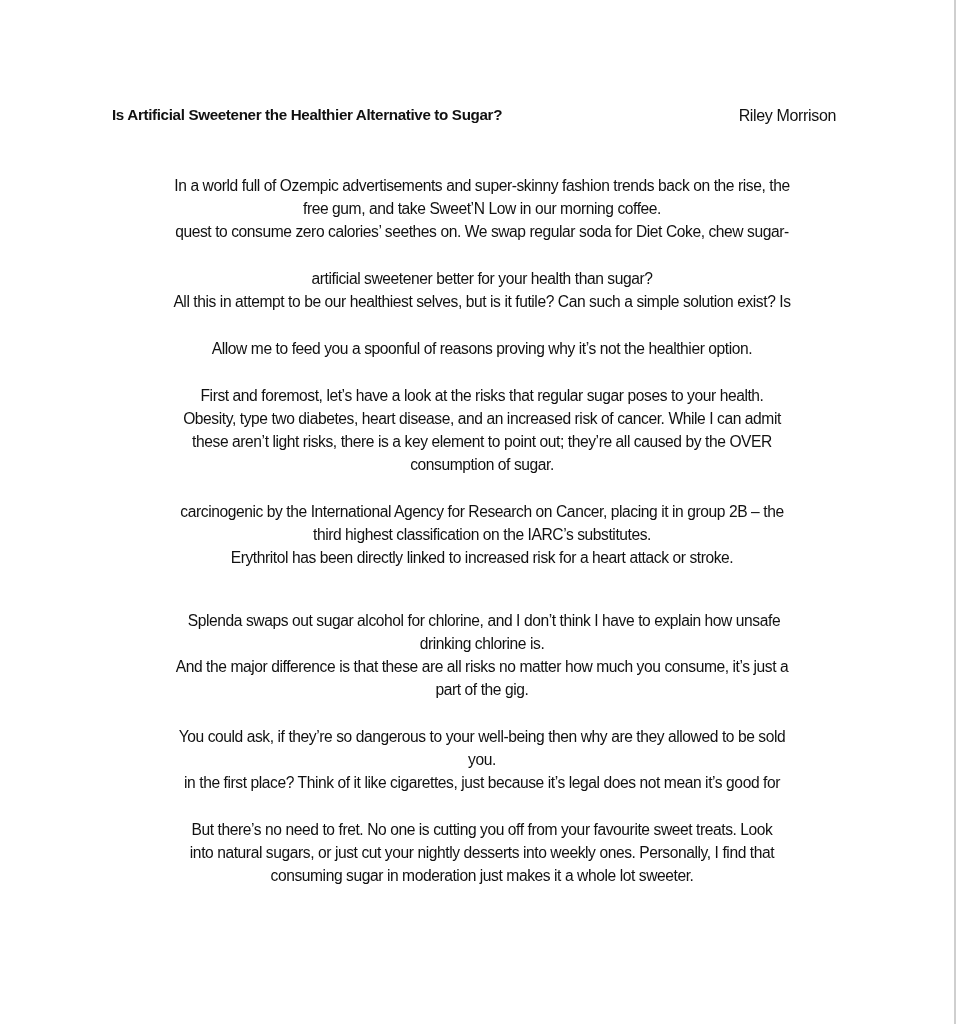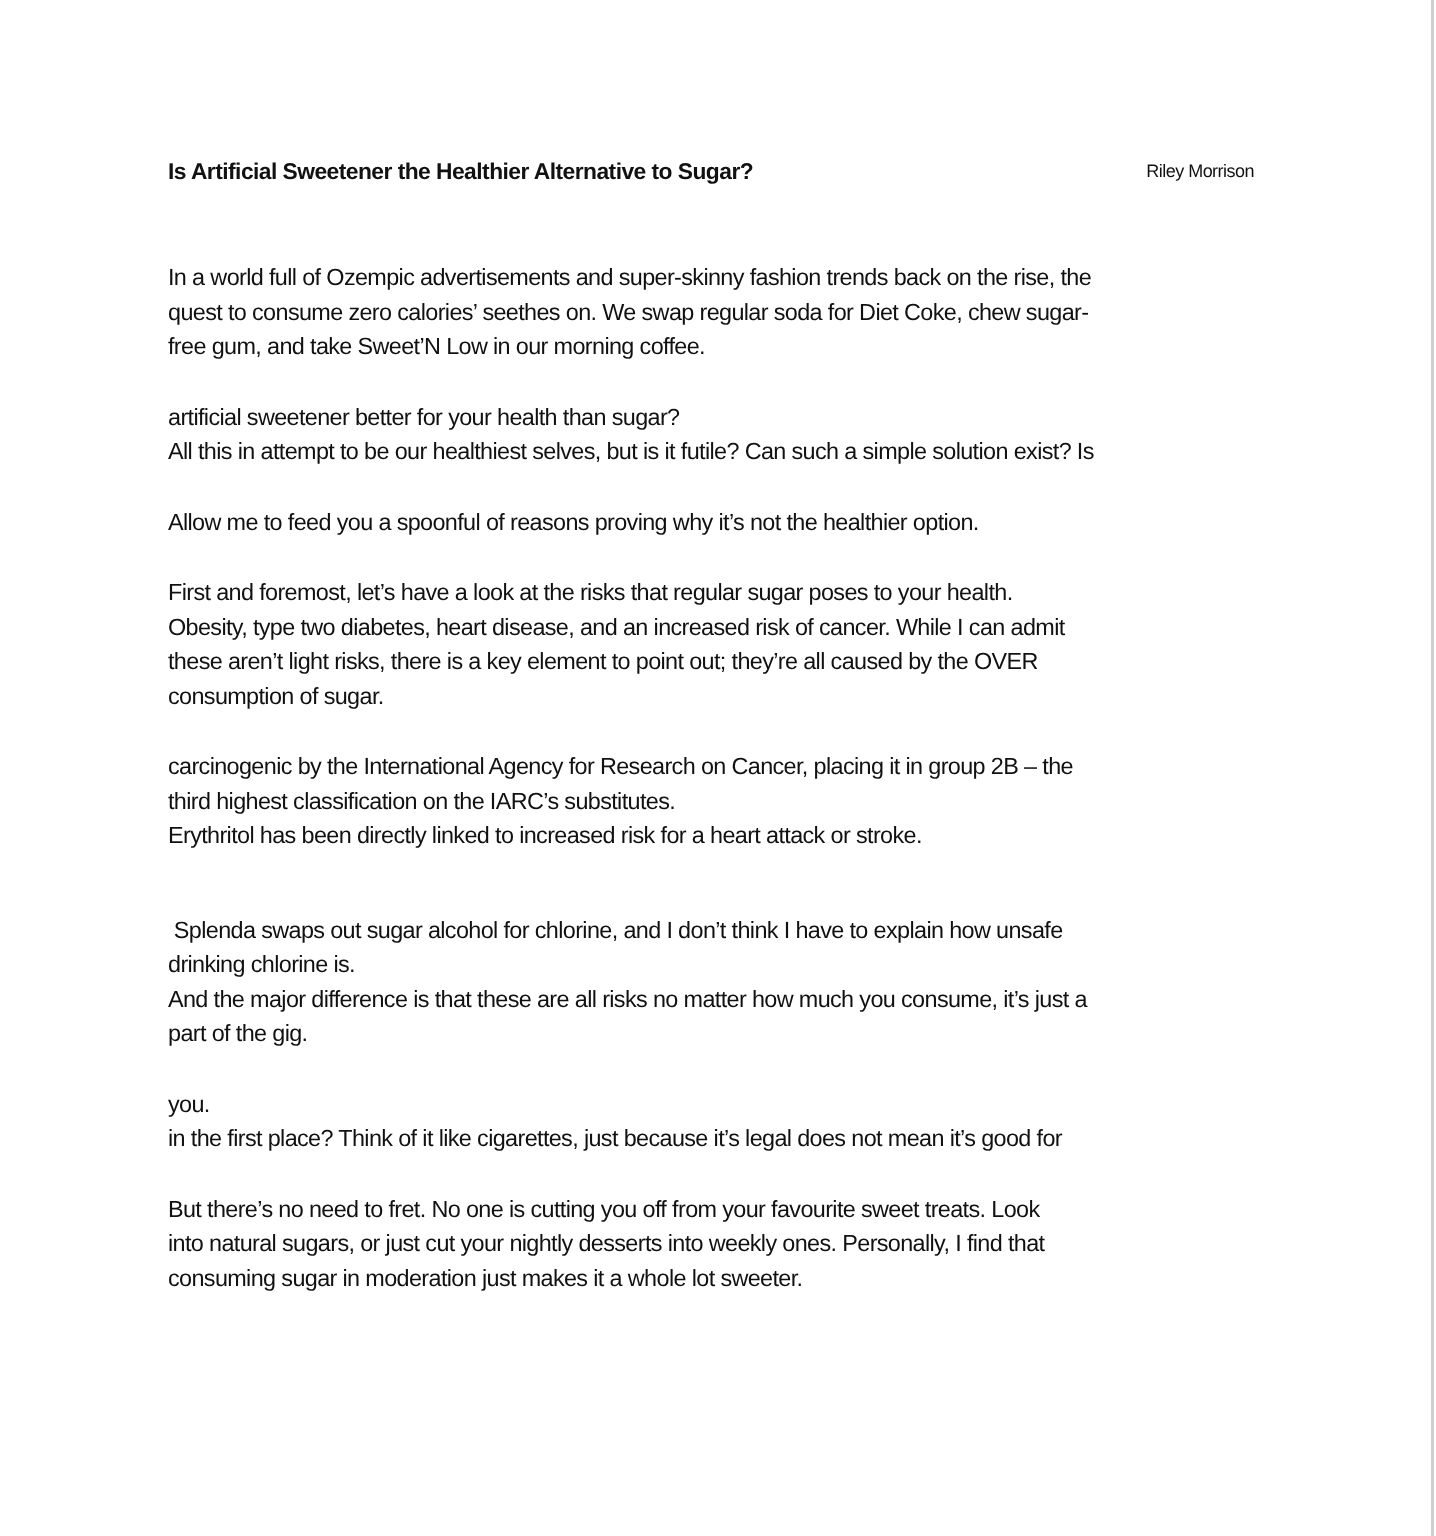--- a/index.html
+++ b/index.html
@@ -44,55 +44,56 @@
       top: 0;
       font-weight: bold;
       font-size: 15.2px;
       letter-spacing: -0.35px;
       white-space: nowrap;
     }
     .author {
       position: absolute;
       right: 0;
       top: 1px;
-      font-size: 12px;
+      font-size: 16px;
       letter-spacing: -0.35px;
       white-space: nowrap;
     }
     .body-text {
       position: absolute;
       left: 112px;
       top: 174px;
       width: 740px;
     }
     .para {
       font-size: 15.6px;
       line-height: 23px;
       letter-spacing: -0.42px;
       margin: 0 0 24px 0;
+      text-align: center;
     }
     .line {
       display: block;
       white-space: nowrap;
     }
   </style>
 </head>
 <body>
 
 <div class="page">
   <div class="header">
     <div class="title">Is Artificial Sweetener the Healthier Alternative to Sugar?</div>
     <div class="author">Riley Morrison</div>
   </div>
 
   <div class="body-text">
     <p class="para">
       <span class="line">In a world full of Ozempic advertisements and super-skinny fashion trends back on the rise, the</span>
+      <span class="line">free gum, and take Sweet’N Low in our morning coffee.</span>
       <span class="line">quest to consume zero calories’ seethes on. We swap regular soda for Diet Coke, chew sugar-</span>
-      <span class="line">free gum, and take Sweet’N Low in our morning coffee.</span>
     </p>
     <p class="para">
       <span class="line">artificial sweetener better for your health than sugar?</span>
       <span class="line">All this in attempt to be our healthiest selves, but is it futile? Can such a simple solution exist? Is</span>
     </p>
     <p class="para">
       <span class="line">Allow me to feed you a spoonful of reasons proving why it’s not the healthier option.</span>
     </p>
     <p class="para">
       <span class="line">First and foremost, let’s have a look at the risks that regular sugar poses to your health.</span>
@@ -103,20 +104,21 @@
     <p class="para">
       <span class="line">carcinogenic by the International Agency for Research on Cancer, placing it in group 2B – the</span>
       <span class="line">third highest classification on the IARC’s substitutes.</span>
       <span class="line">Erythritol has been directly linked to increased risk for a heart attack or stroke.</span>
       <span class="line" style="white-space: pre; margin-top: 40px;"> Splenda swaps out sugar alcohol for chlorine, and I don’t think I have to explain how unsafe</span>
       <span class="line">drinking chlorine is.</span>
       <span class="line">And the major difference is that these are all risks no matter how much you consume, it’s just a</span>
       <span class="line">part of the gig.</span>
     </p>
     <p class="para">
+      <span class="line">You could ask, if they’re so dangerous to your well-being then why are they allowed to be sold</span>
       <span class="line">you.</span>
       <span class="line">in the first place? Think of it like cigarettes, just because it’s legal does not mean it’s good for</span>
     </p>
     <p class="para">
       <span class="line">But there’s no need to fret. No one is cutting you off from your favourite sweet treats. Look</span>
       <span class="line">into natural sugars, or just cut your nightly desserts into weekly ones. Personally, I find that</span>
       <span class="line">consuming sugar in moderation just makes it a whole lot sweeter.</span>
     </p>
   </div>
 </div>

